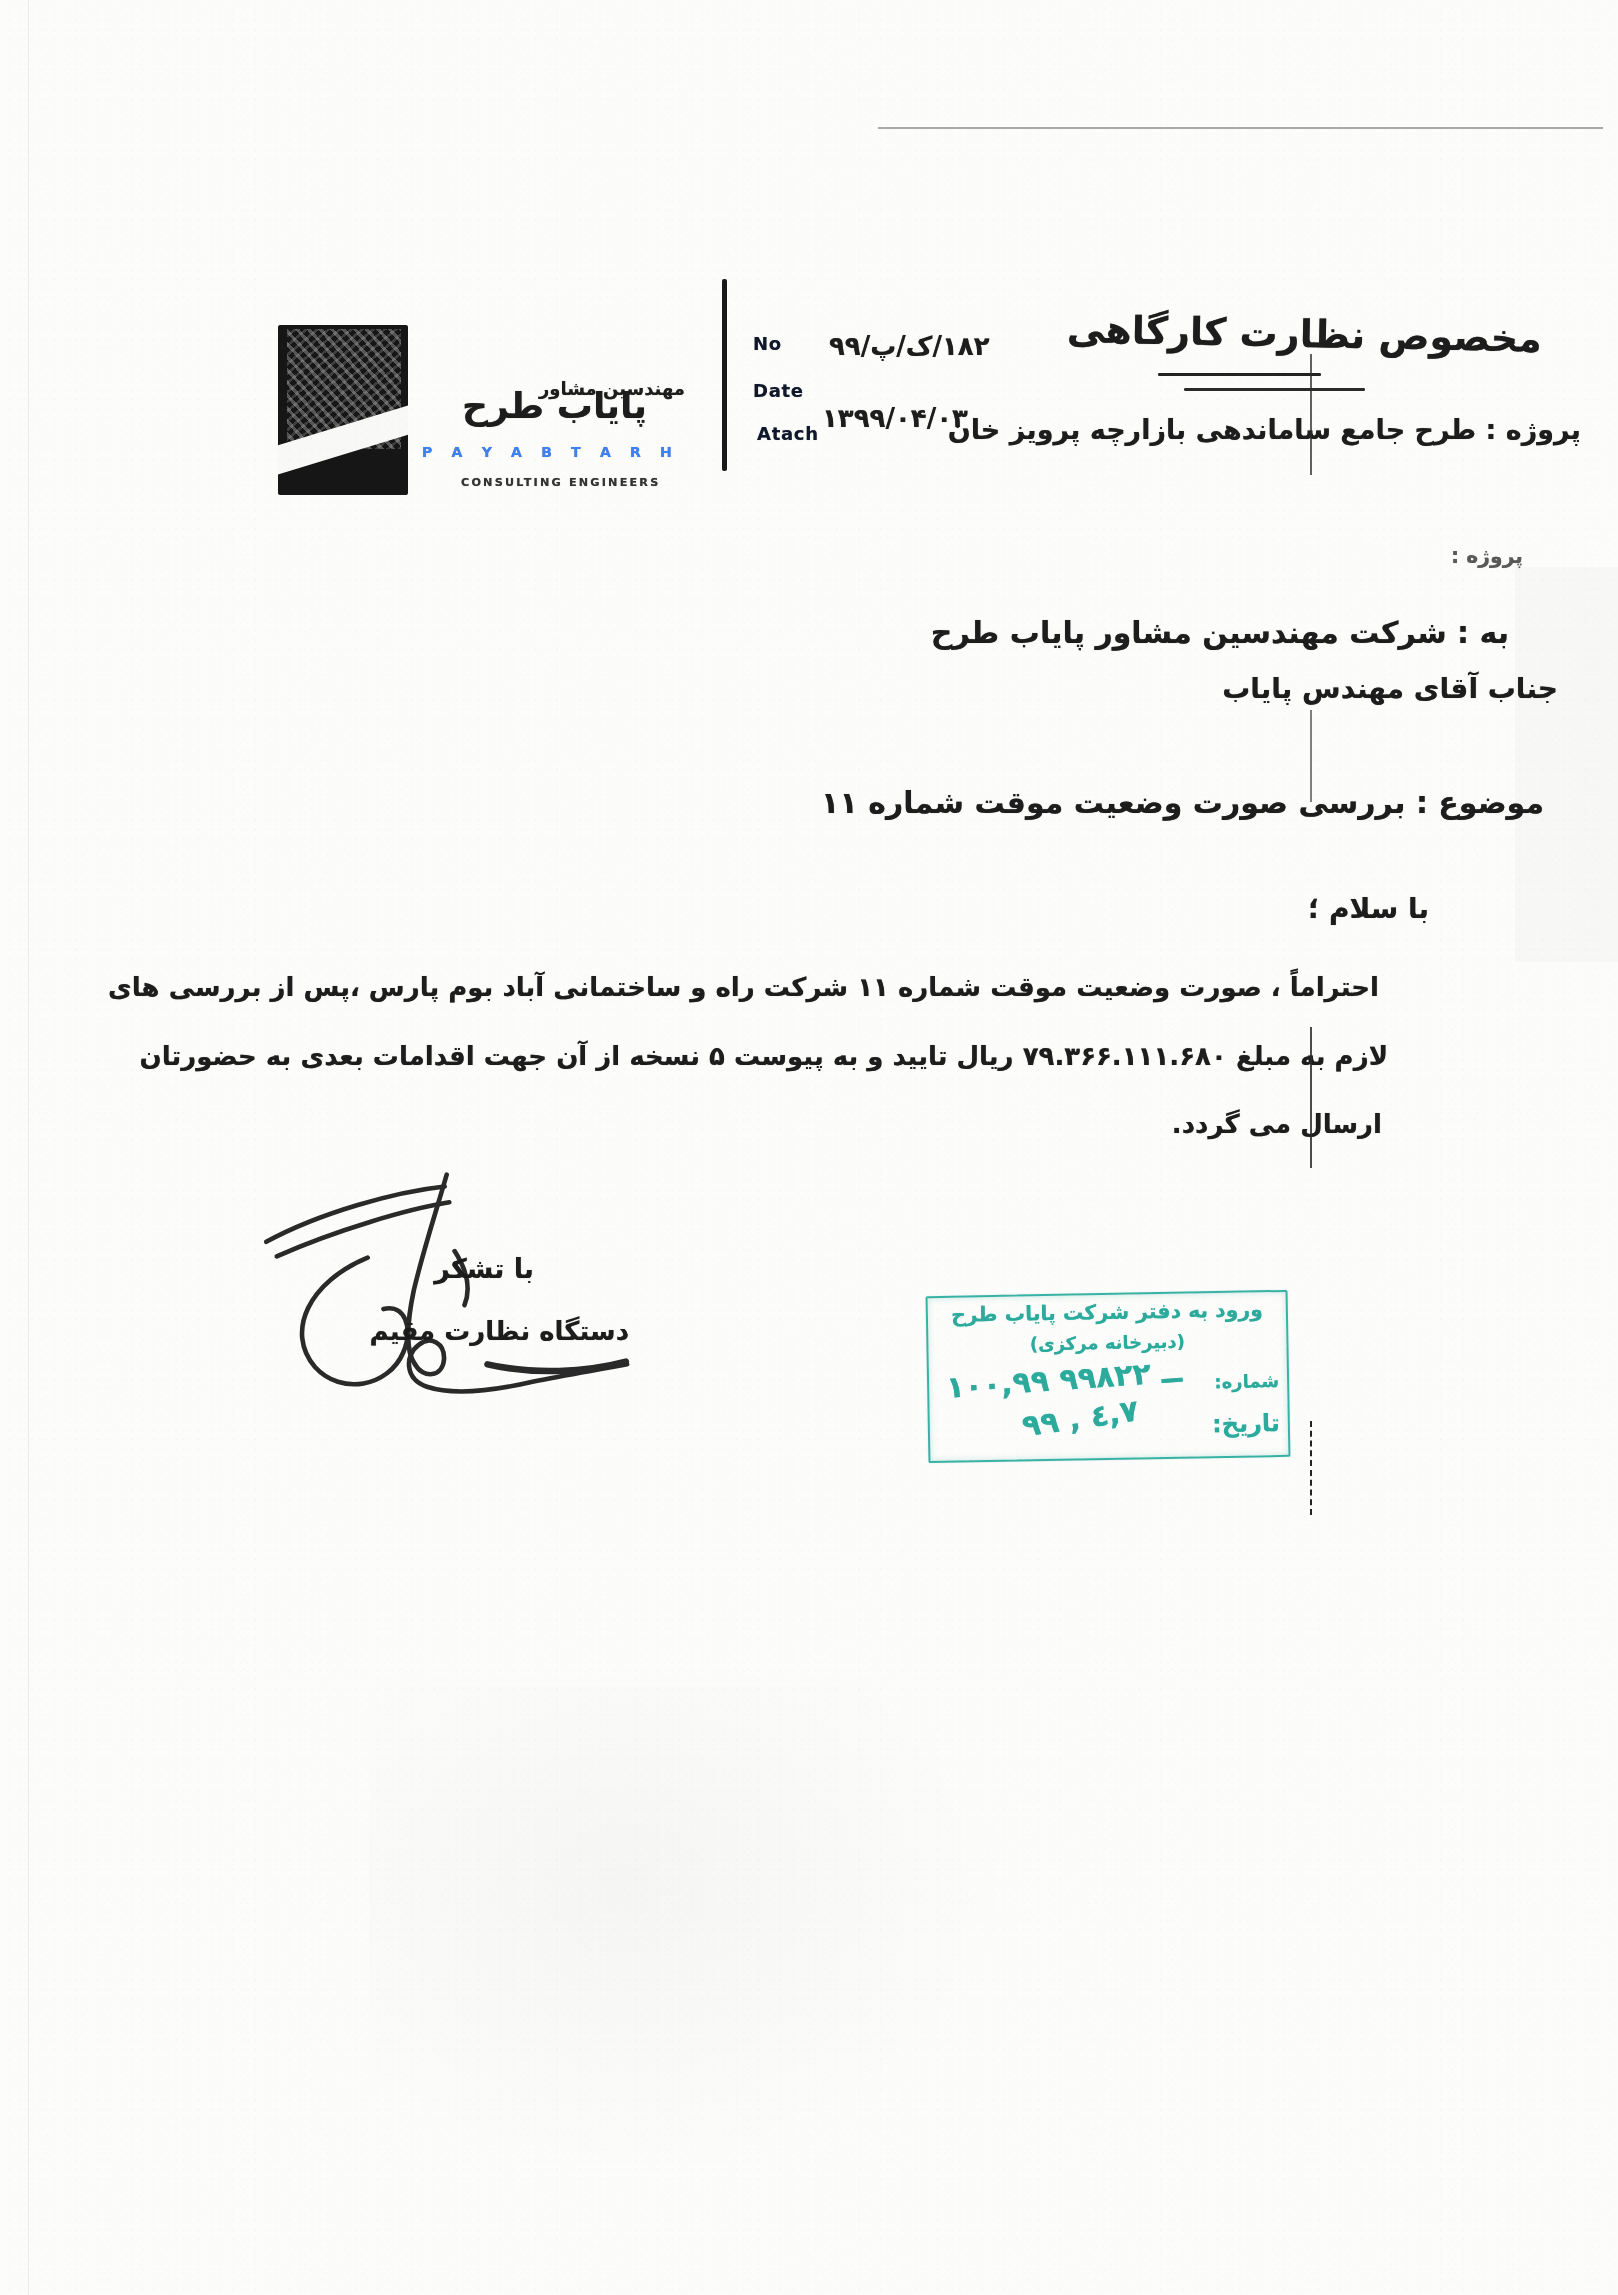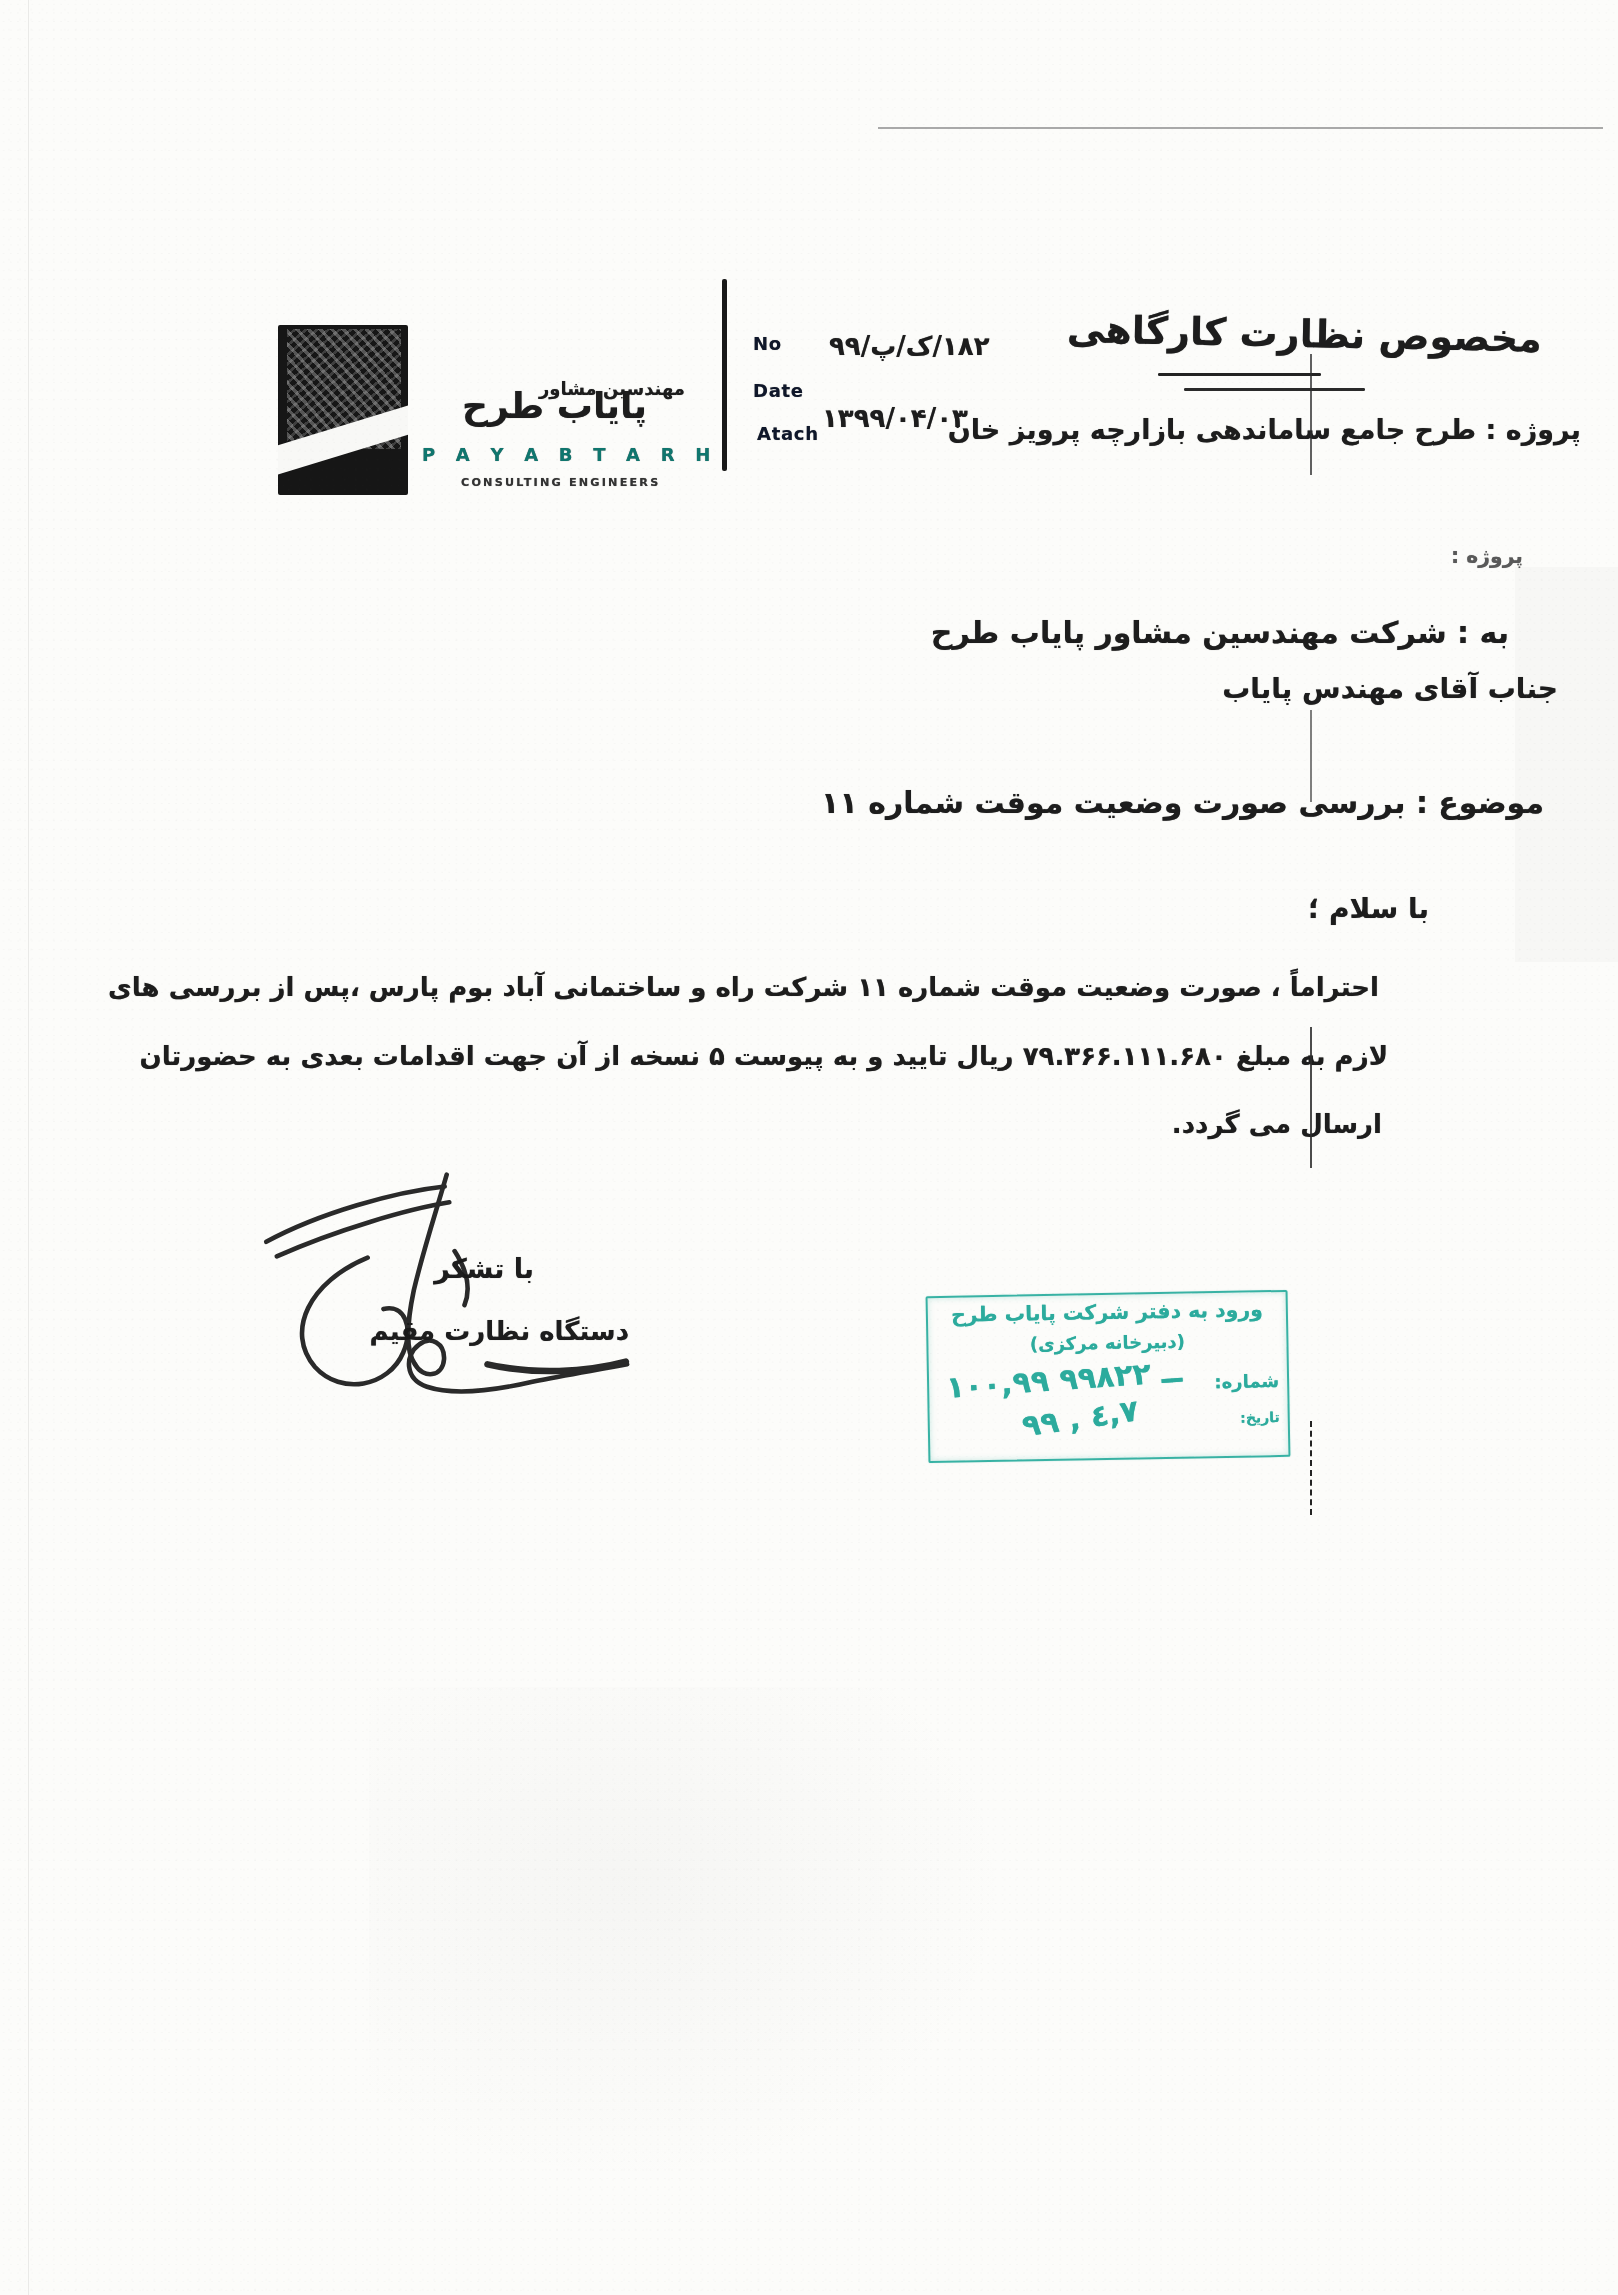--- a/index.html
+++ b/index.html
@@ -27,21 +27,21 @@
   .logo-box{left:278px;top:325px;width:130px;height:170px;background:#161616;
             border-radius:2px;overflow:hidden;}
   .logo-slash{position:absolute;left:-20px;top:100px;width:177px;height:28px;
               background:#f8f8f6;transform:rotate(-17deg);}
   .logo-mottle{position:absolute;inset:4px 6.6px 46px 9.2px;
                background:repeating-linear-gradient(48deg, rgba(255,255,255,.34) 0 3.3px, transparent 3.3px 8.6px),
                           repeating-linear-gradient(-40deg, rgba(255,255,255,.22) 0 2.6px, transparent 2.6px 7.2px);
                opacity:.8;}
   .lh-small{right:934px;top:378px;font-size:18px;}
   .lh-name{right:972px;top:385px;font-size:36px;font-weight:900;}
-  .lh-en{left:422px;top:444px;font-size:18px;letter-spacing:7.2px;color:#0f766e;text-align:right;}
+  .lh-en{left:422px;top:444px;font-size:14px;letter-spacing:7.2px;color:#3b82f6;text-align:right;}
   .lh-en2{left:461px;top:476px;font-size:11.2px;letter-spacing:2.2px;color:#333;font-weight:600;}
   .ref-divider{left:722px;top:279px;width:4.6px;height:192px;background:#191919;border-radius:2px;}
   .ref-label{font-size:18px;color:#0f172a;font-weight:700;letter-spacing:0.7px;
              text-shadow:0 0 0.7px rgba(40,40,40,.6);font-family:"DejaVu Sans",sans-serif;}
   .ref-val{font-size:26px;}
   .corner-note{right:77px;top:312px;font-size:38px;transform:rotate(1.2deg);}
   .u1{left:1158px;top:373px;width:163px;height:2.6px;background:#232323;border-radius:1.3px;}
   .u2{left:1184px;top:388px;width:181px;height:2.6px;background:#2a2a2a;border-radius:1.3px;}
   .project-line{right:38px;top:414px;font-size:27px;margin-left:7px;}
   .project-label{right:96px;top:544px;font-size:20.4px;color:#3d3d3d;opacity:.85;}
@@ -59,21 +59,21 @@
   .sign-caption{right:990px;top:1316px;font-size:26px;}
   .stamp{left:927px;top:1293px;width:358px;height:163px;
          border:2.6px solid #38b2a4;border-radius:2px;transform:rotate(-1deg);
          box-shadow:inset 0 0 6.6px rgba(56,178,164,.28), 0 0 1.3px rgba(56,178,164,.35);}
   .stamp .s-t{position:absolute;white-space:nowrap;color:#2cab9d;font-weight:700;
               text-shadow:0 0 0.7px rgba(44,171,157,.8);}
   .st-l1{right:0;left:0;top:5.3px;text-align:center;font-size:20.4px;}
   .st-l2{right:0;left:0;top:37px;text-align:center;font-size:18px;}
   .st-no-label{right:8px;top:78px;font-size:18px;}
   .st-no-val{left:17px;top:66px;font-size:30px;transform:rotate(-3deg);letter-spacing:1.3px;}
-  .st-date-label{right:8px;top:117px;font-size:14px;}
+  .st-date-label{right:8px;top:117px;font-size:24px;}
   .st-date-val{left:92px;top:105px;font-size:30px;transform:rotate(-7deg);letter-spacing:2.6px;}
   .top-rule{left:878px;top:127px;width:725px;height:2px;background:#9a9a9a;opacity:.85;}
   .margin-line{left:28px;top:0;width:1.3px;height:2295px;background:rgba(0,0,0,.07);}
   .smudge1{left:1515px;top:567px;width:103px;height:395px;background:rgba(120,120,120,.035);}
   .smudge2{left:369px;top:1687px;width:646px;height:501px;
            background:radial-gradient(ellipse at 40% 40%, rgba(100,100,100,.045), transparent 70%);}
   svg{position:absolute;overflow:visible;}
 </style>
 </head>
 <body>

